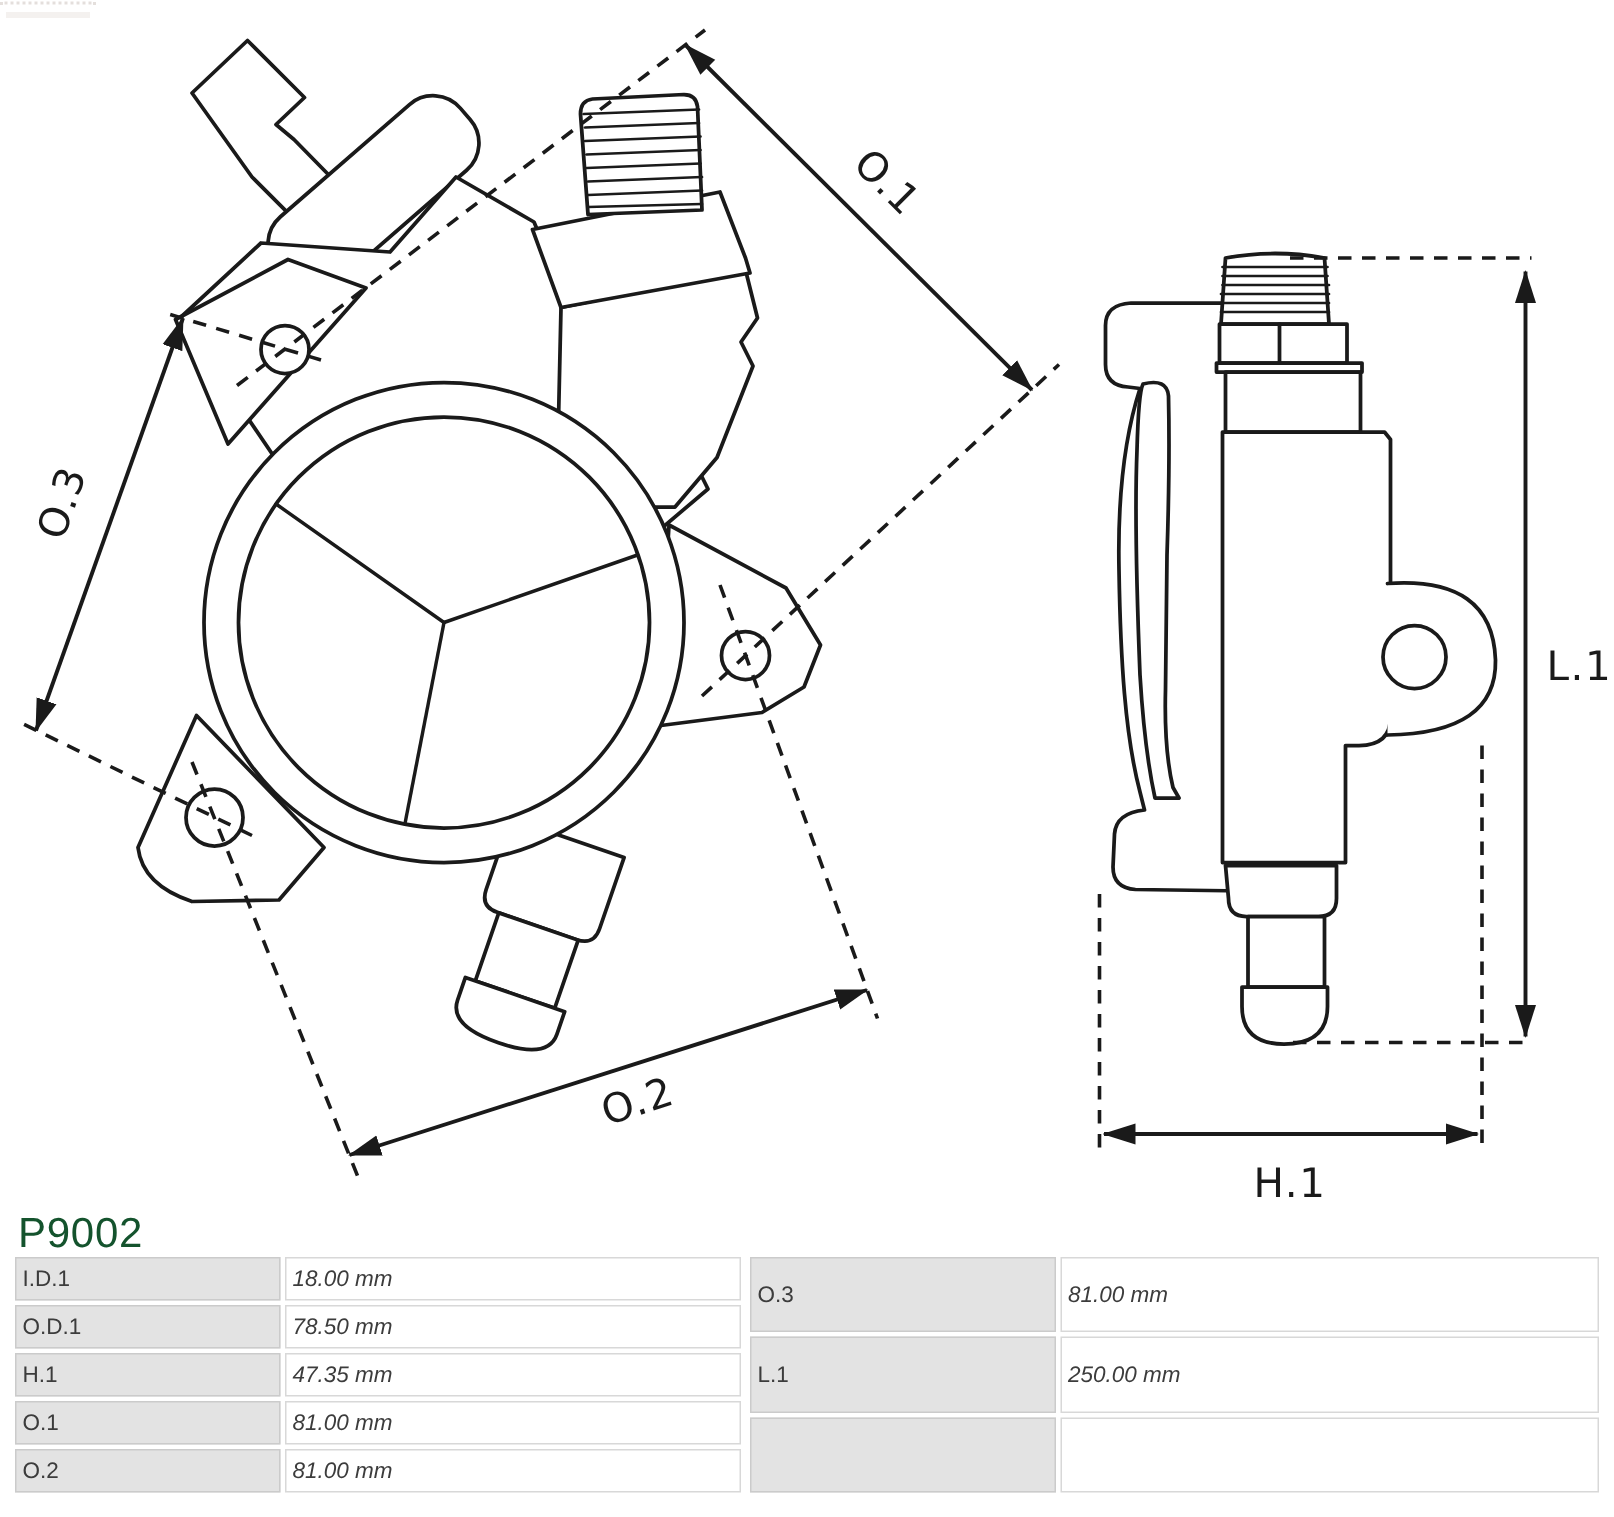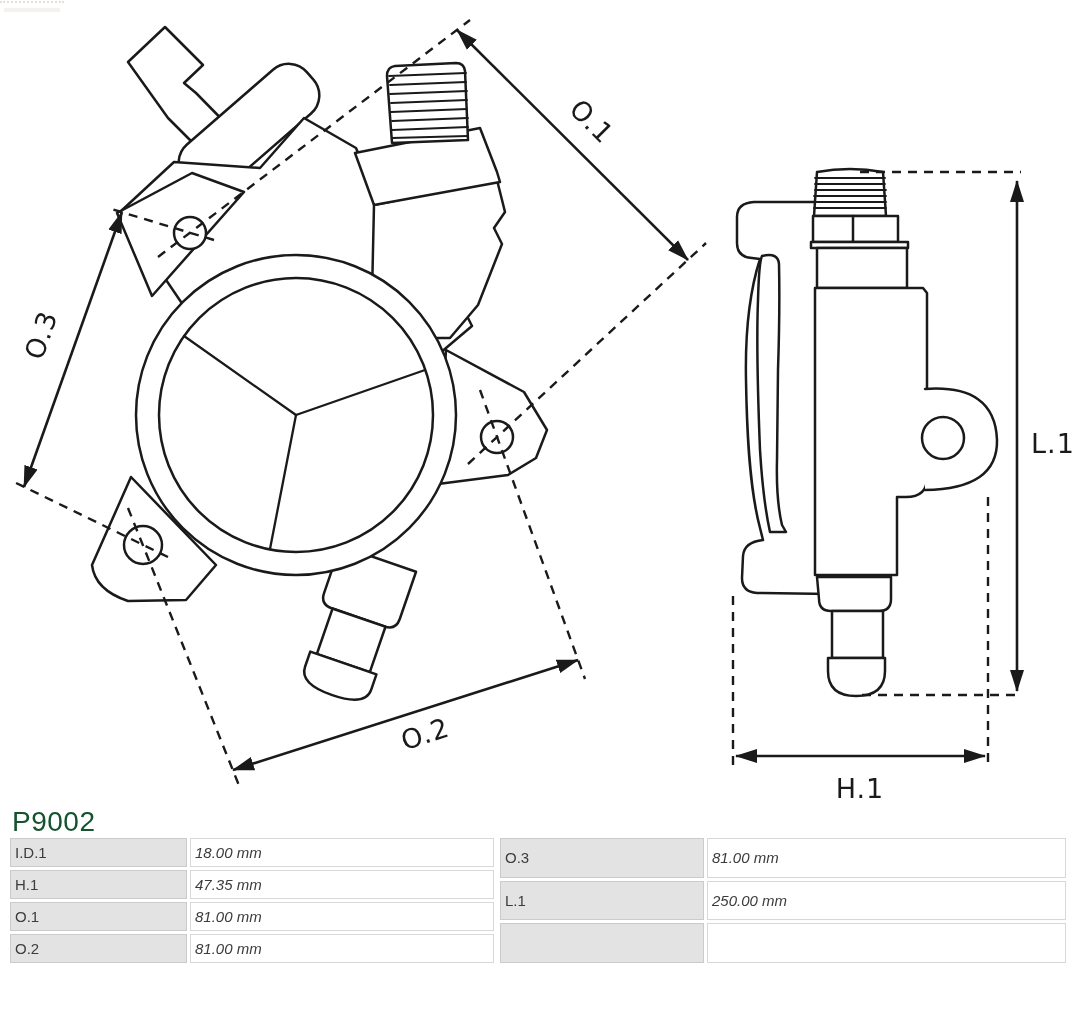--- a/index.html
+++ b/index.html
@@ -147,20 +147,24 @@
   <div class="partno">P9002</div>
 
   <div class="tables">
     <table class="spec t1">
       <tbody>
         <tr>
           <td class="lbl">I.D.1</td>
           <td class="val">18.00 mm</td>
         </tr>
         <tr>
+          <td class="lbl">O.D.1</td>
+          <td class="val">78.50 mm</td>
+        </tr>
+        <tr>
           <td class="lbl">H.1</td>
           <td class="val">47.35 mm</td>
         </tr>
         <tr>
           <td class="lbl">O.1</td>
           <td class="val">81.00 mm</td>
         </tr>
         <tr>
           <td class="lbl">O.2</td>
           <td class="val">81.00 mm</td>

